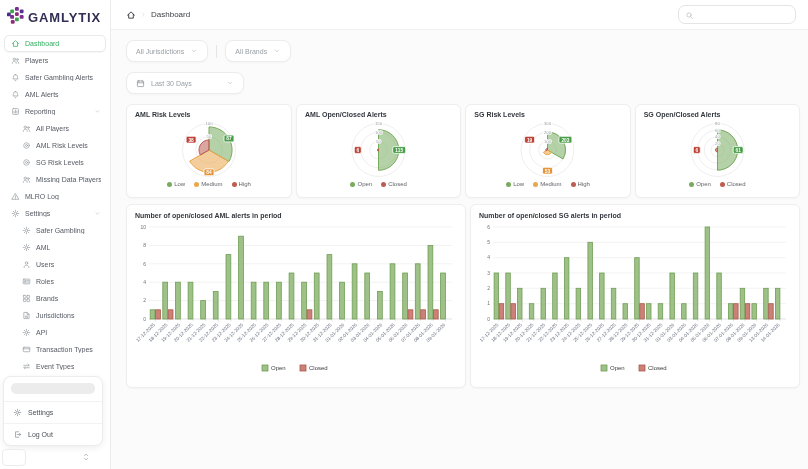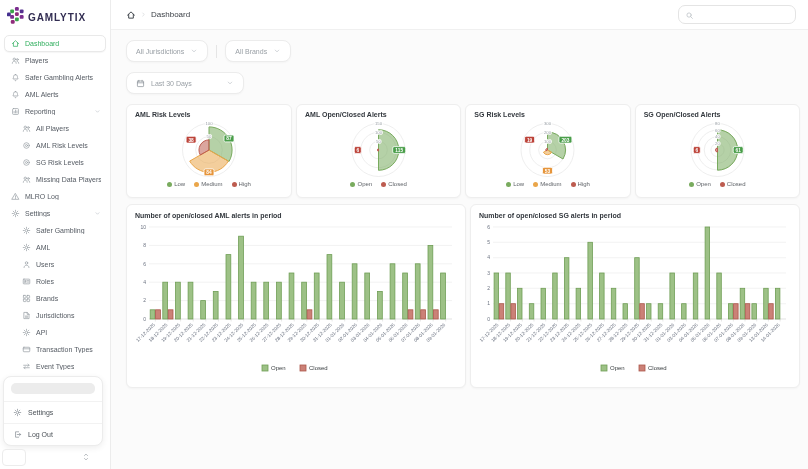--- a/index.html
+++ b/index.html
@@ -1,21 +1,21 @@
 <!DOCTYPE html>
 <html><head>
 <meta charset="utf-8">
 <style>
   html,body{margin:0;padding:0;background:#e9e9e9;}
   .app{position:relative;width:808px;height:469px;background:#fff;overflow:hidden;
        font-family:"Liberation Sans",sans-serif;-webkit-font-smoothing:antialiased;}
   
   .sidebar{position:absolute;left:0;top:0;bottom:0;width:110px;background:#fff;border-right:1px solid #ececec;z-index:3;}
   .logo{display:flex;align-items:center;gap:4px;padding:7px 4px 6px 7px;cursor:pointer;}
-  .logo-text{font-weight:bold;font-size:10px;letter-spacing:.9px;color:#322d52;}
+  .logo-text{font-weight:bold;font-size:13px;letter-spacing:.9px;color:#322d52;}
   .nav{padding:1px 4px;}
   .item{display:flex;align-items:center;gap:5px;height:15px;padding:0 4px 0 6px;border-radius:5px;
         color:#555b63;font-size:7px;cursor:pointer;border:1px solid transparent;}
   .item .ic{display:flex;color:#9aa0a6;flex:none;}
   .item.active{border:1px solid #e9e9e9;background:#fff;color:#2fae5d;box-shadow:0 1px 1px rgba(0,0,0,.04);}
   .item.active .ic{color:#2fae5d;}
   .item.indent{padding-left:17px;}
   .item .lbl{white-space:nowrap;overflow:hidden;}
   .item .chev{margin-left:auto;color:#b6bcc2;display:flex;}
   .side-footer{position:absolute;left:3px;right:7px;bottom:23px;background:#fff;border:1px solid #ececec;

